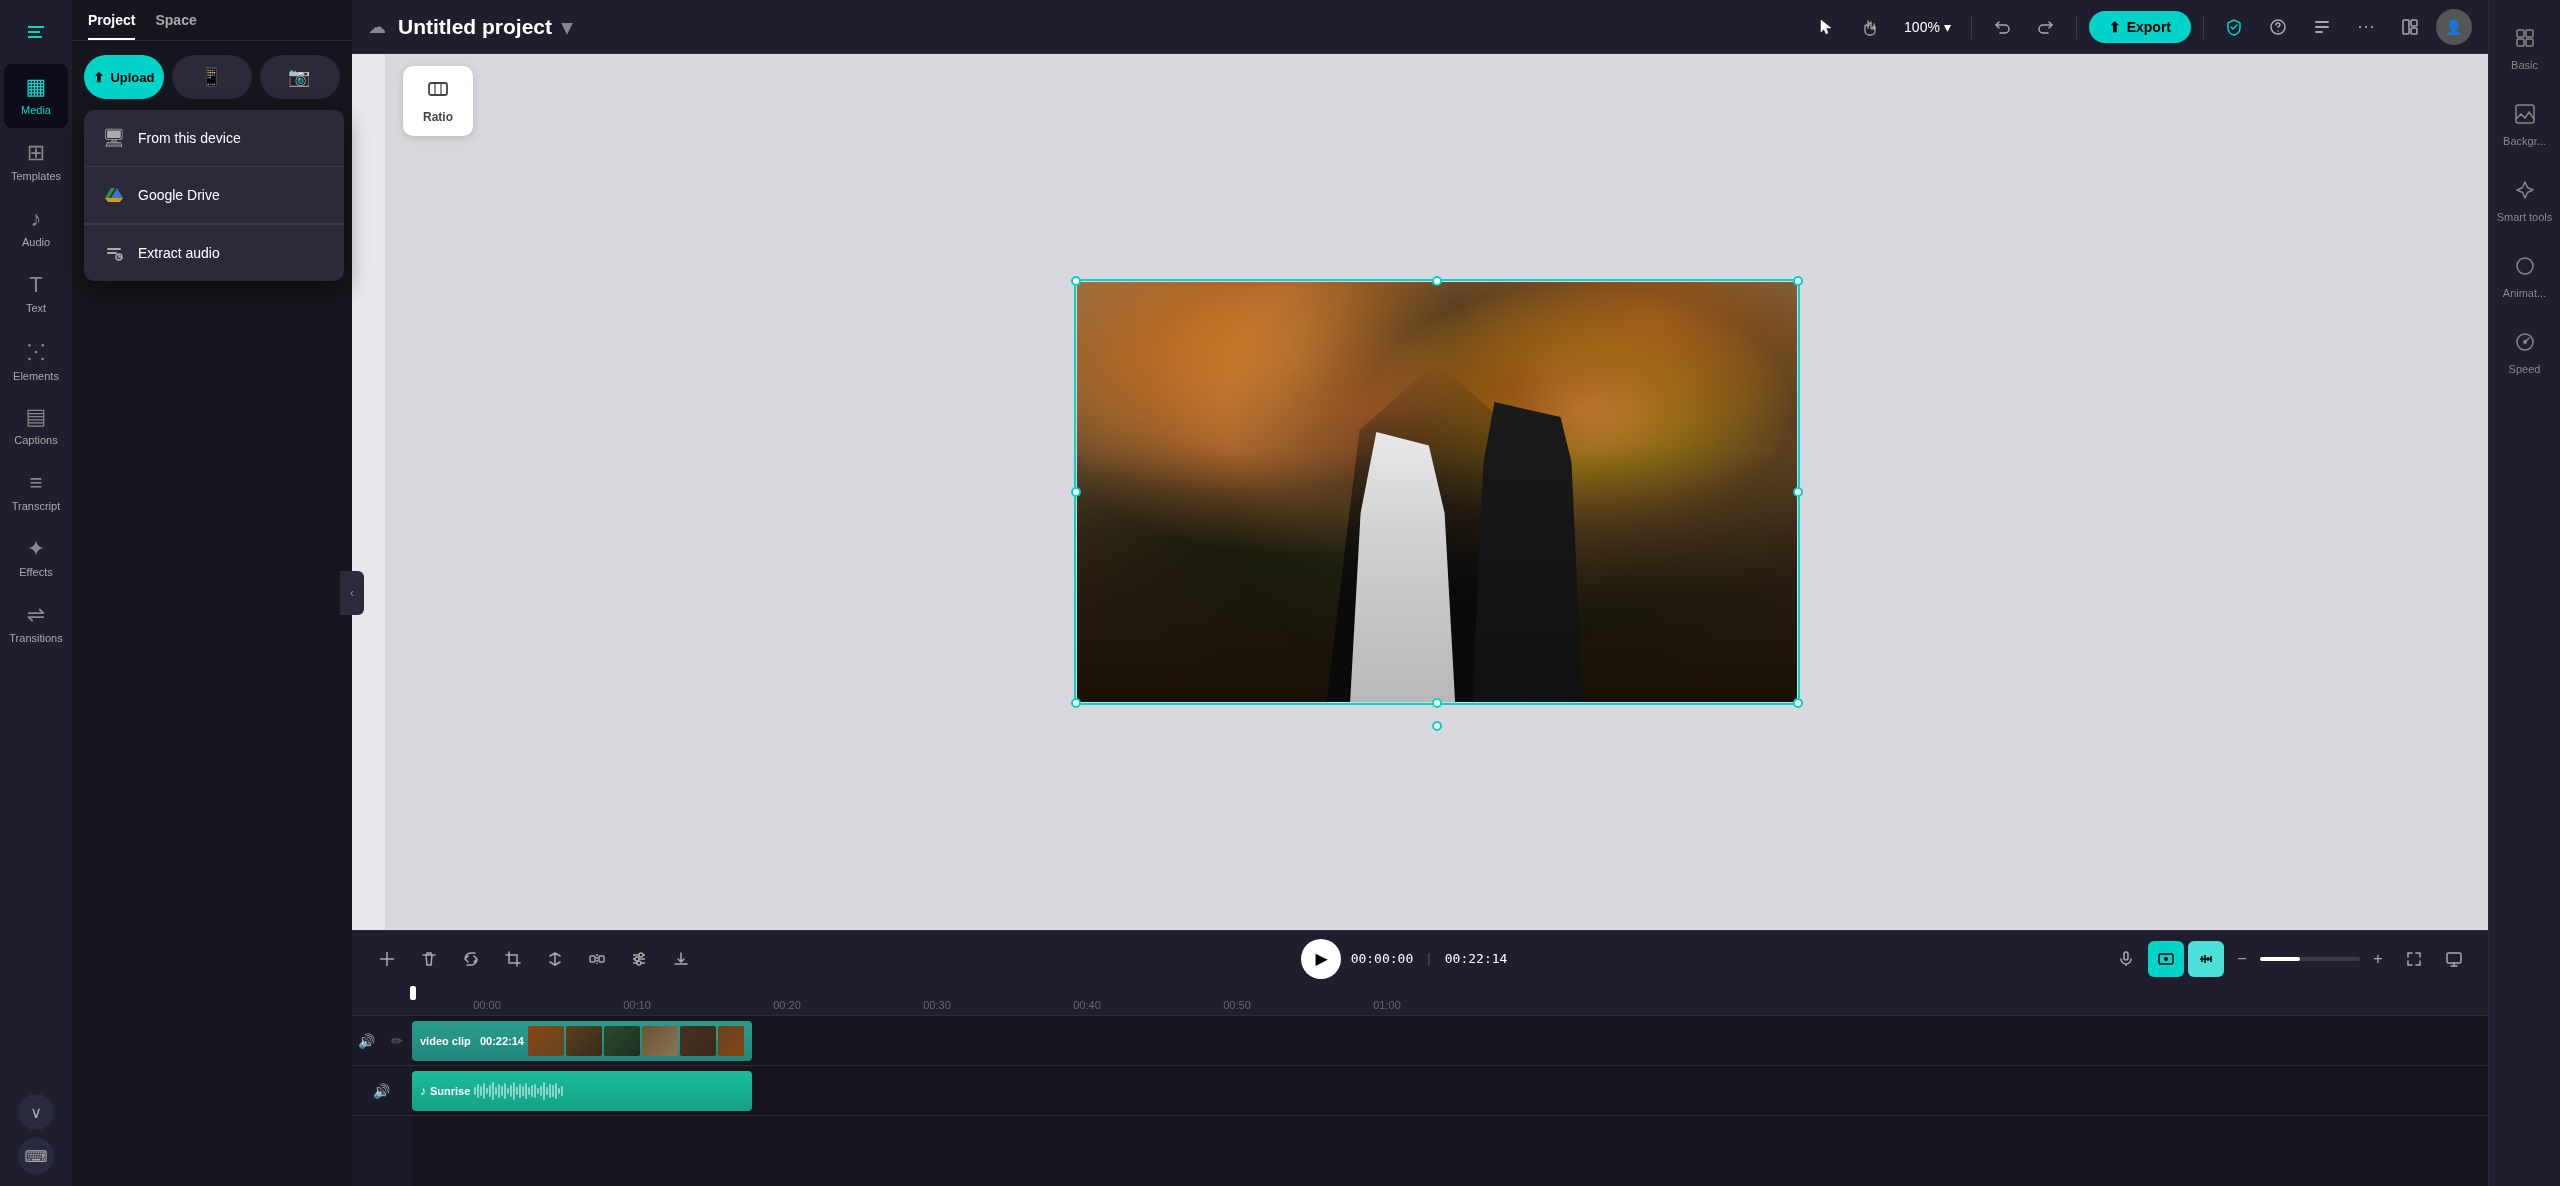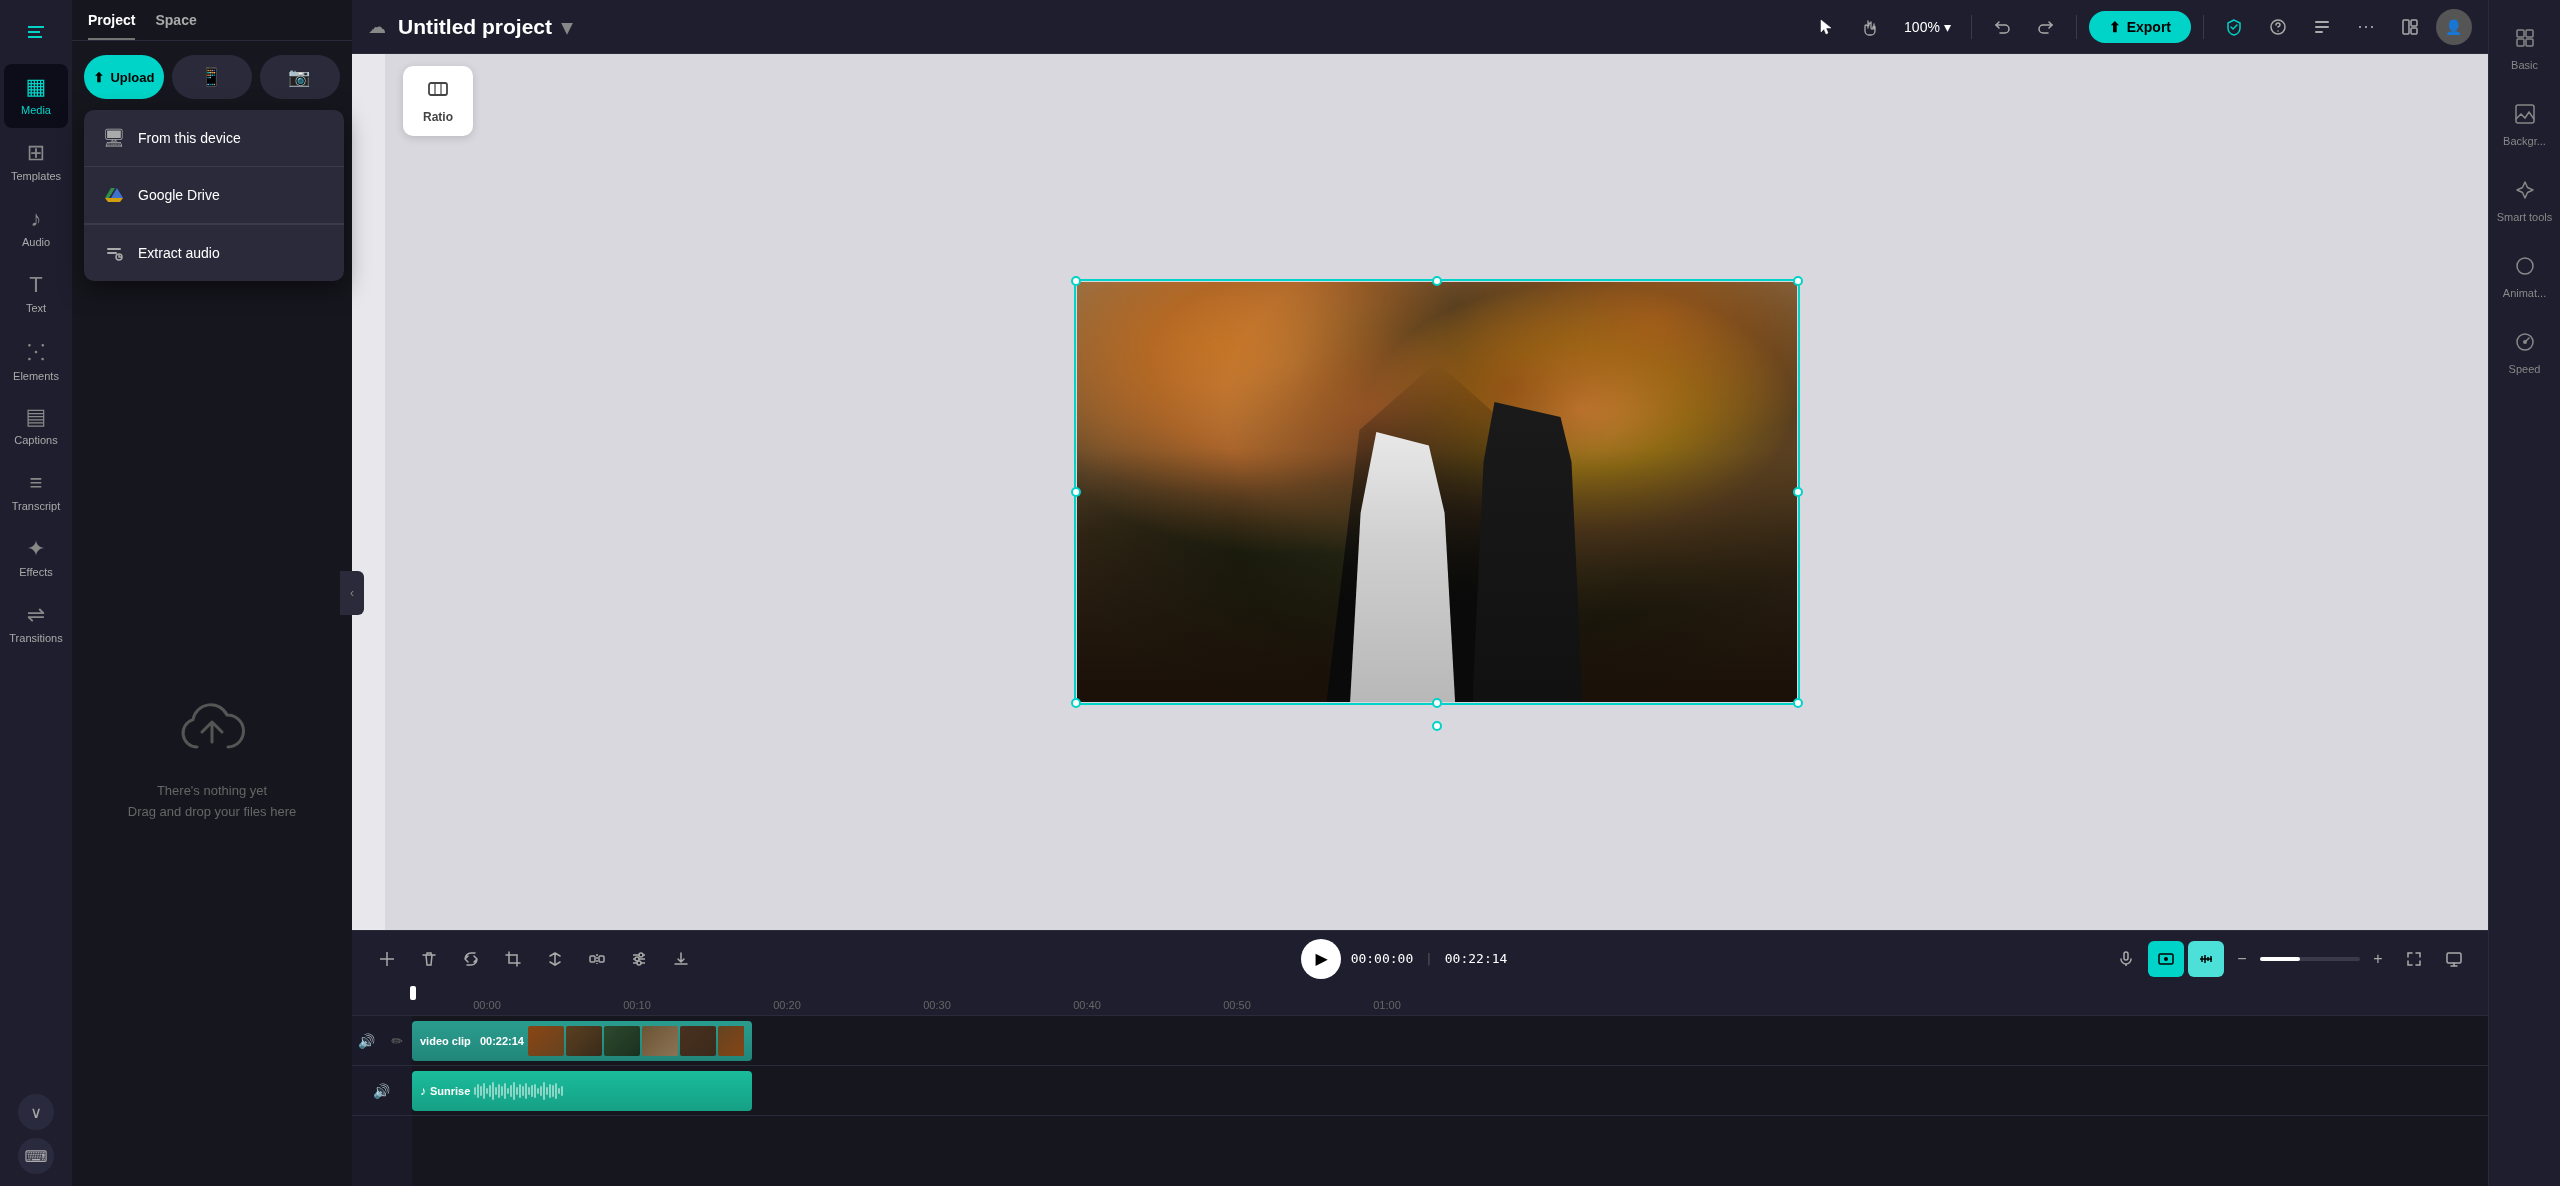--- a/index.html
+++ b/index.html
@@ -94,21 +94,21 @@
     .panel-tab {
       font-size: 14px;
       font-weight: 600;
       color: #aaa;
       padding-bottom: 10px;
       cursor: pointer;
       border-bottom: 2px solid transparent;
     }
     .panel-tab.active {
       color: #fff;
-      border-bottom: 2px solid #737373;
+      border-bottom: 2px solid #ffffff;
     }
 
     
     .upload-buttons {
       display: flex;
       gap: 8px;
       padding: 14px 12px;
     }
     .upload-btn {
       flex: 1;
@@ -794,32 +794,20 @@
           <rect x="2" y="4" width="14" height="2" rx="1" fill="#aaa"></rect>
           <rect x="2" y="8" width="10" height="2" rx="1" fill="#aaa"></rect>
           <circle cx="14" cy="13" r="3" stroke="#aaa" stroke-width="1.5" fill="none"></circle>
           <path d="M14 11v2h2" stroke="#aaa" stroke-width="1.5" stroke-linecap="round"></path>
         </svg>
       </div>
       <span>Extract audio</span>
     </div>
   </div>
 
-  <div class="upload-area" style="margin-top: 220px;">
-    <div class="upload-cloud-icon">
-      <svg width="70" height="60" viewBox="0 0 70 60" fill="none">
-        <path d="M35 45V25M25 35l10-10 10 10" stroke="#555" stroke-width="3" stroke-linecap="round" stroke-linejoin="round"></path>
-        <path d="M20 50a14 14 0 01-4-27.4A18 18 0 0150 18a14 14 0 011 32" stroke="#555" stroke-width="3" stroke-linecap="round" fill="none"></path>
-      </svg>
-    </div>
-    <div class="upload-text">
-      <div>There's nothing yet</div>
-      <div>Drag and drop your files here</div>
-    </div>
-  </div>
 
   <div class="collapse-handle">‹</div>
 </div>
 
 <div class="main-area">
 
   <div class="top-bar">
     <span class="cloud-icon">☁</span>
     <span class="project-title">
       <span>Untitled project</span>

